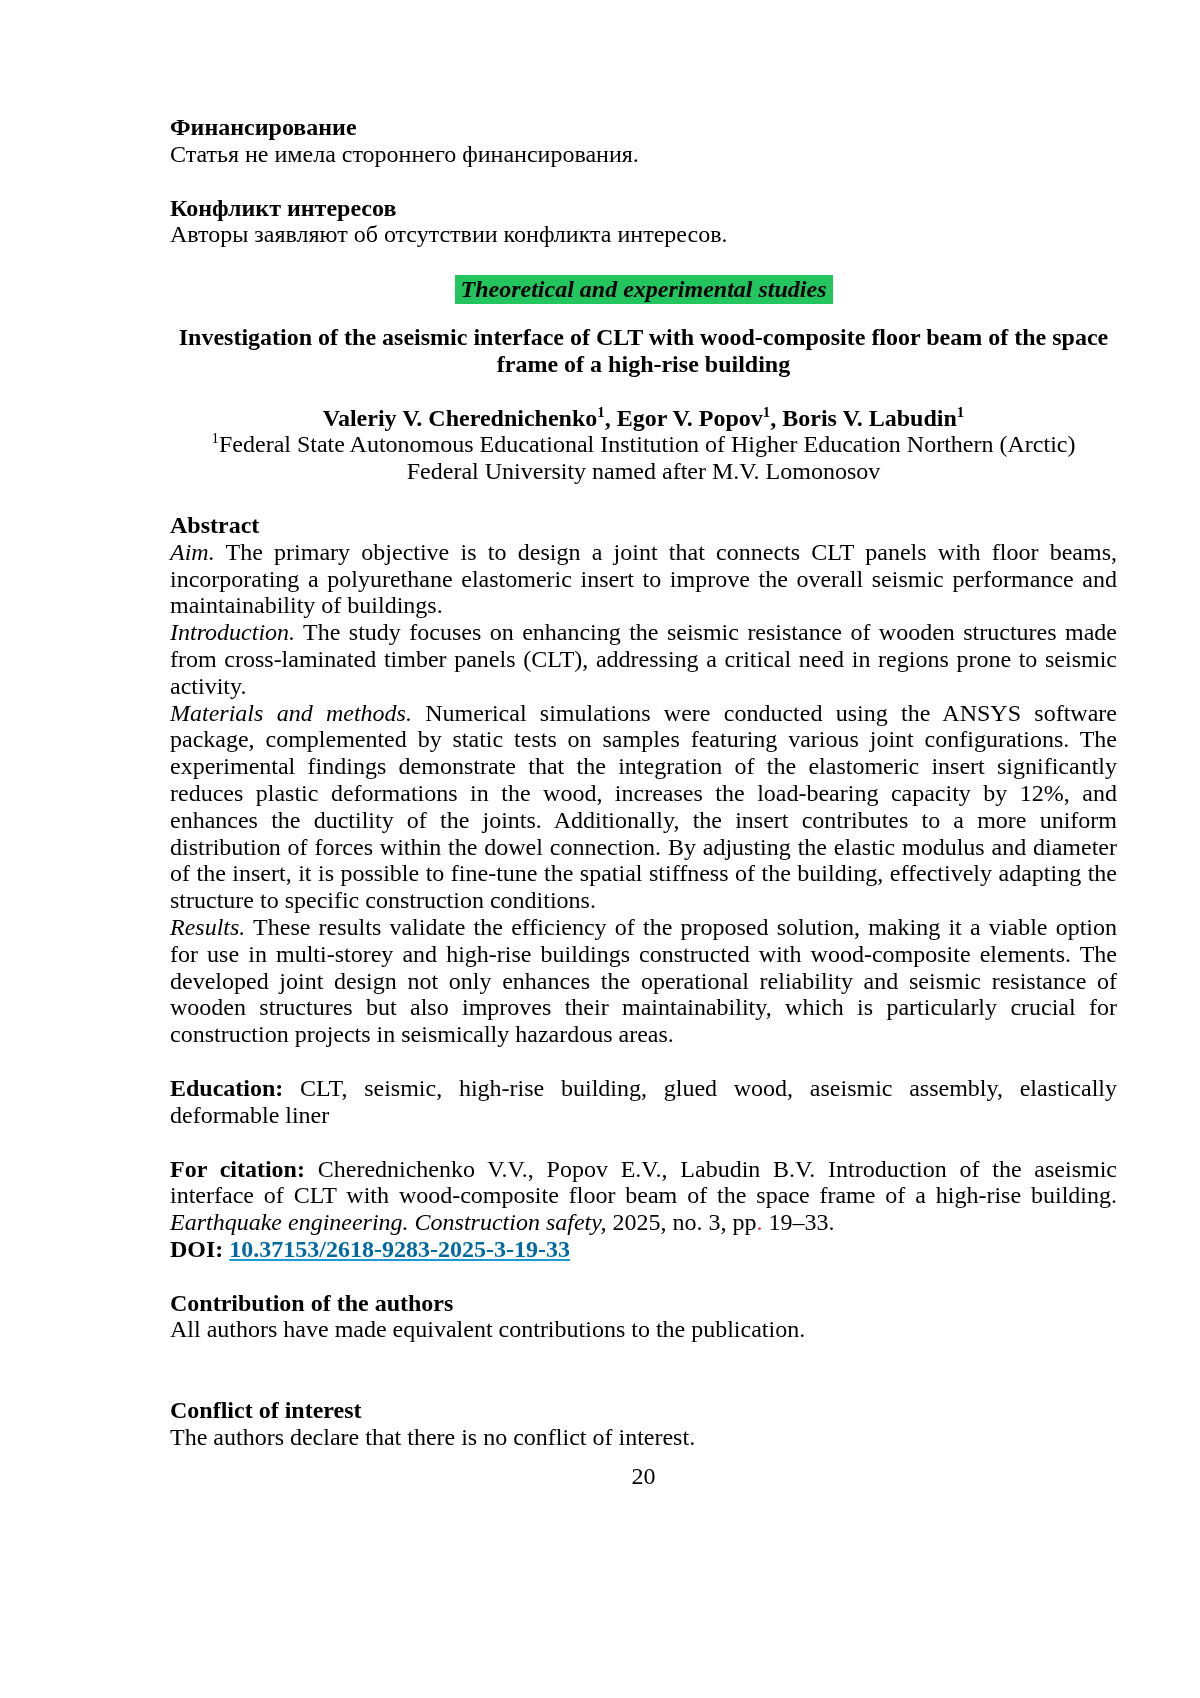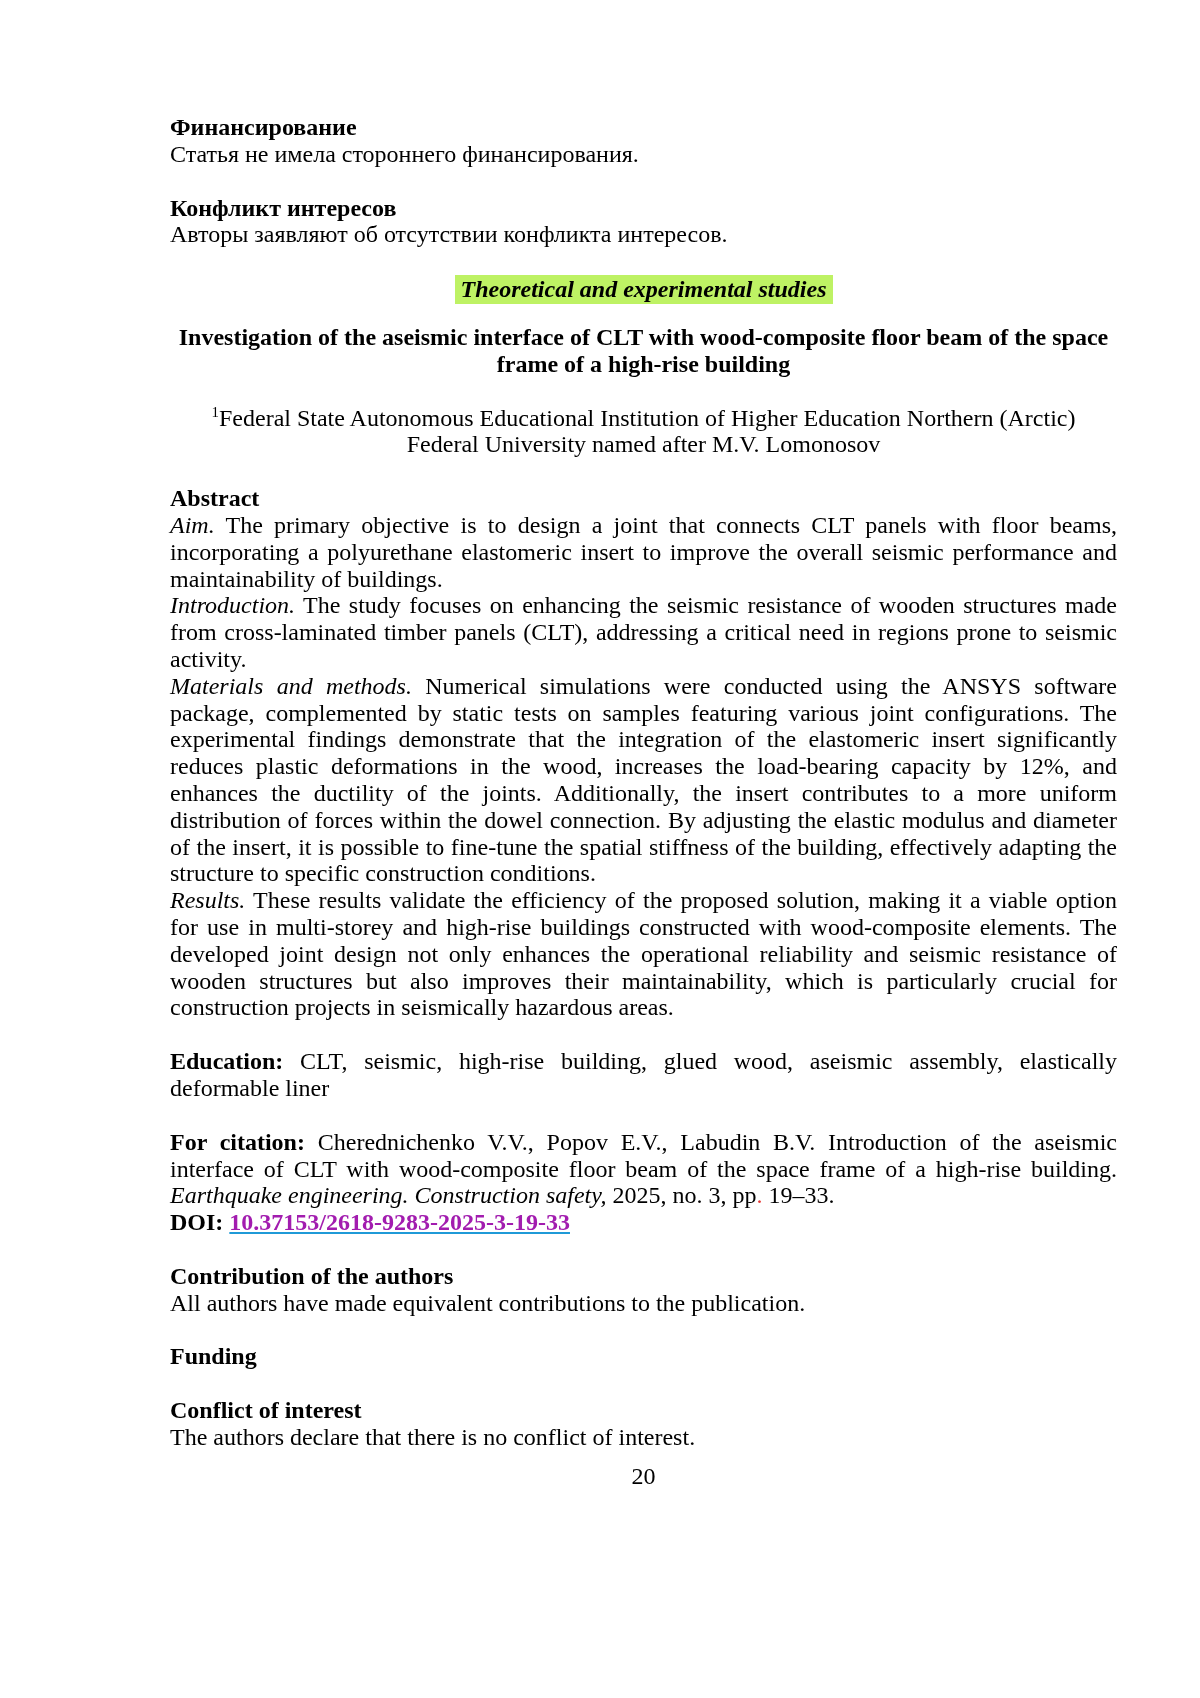--- a/index.html
+++ b/index.html
@@ -20,32 +20,32 @@
   }
   p { margin: 0; }
   .bold { font-weight: bold; }
   .italic { font-style: italic; }
   .para { text-align: justify; }
   .gap { height: 27px; }
   .gap-sm { height: 20px; }
   .banner-wrap { text-align: center; }
   .banner {
     display: inline-block;
-    background: #bef264;
+    background: #22c55e;
     font-weight: bold;
     font-style: italic;
     padding: 1px 6px;
     font-family: Liberation Serif, serif;
   }
   .title-block { text-align: center; font-weight: bold; }
   .authors-line { text-align: center; font-weight: bold; }
   .affiliation { text-align: center; max-width: 870px; margin: 0 auto; }
   sup { font-size: 62%; line-height: 0; vertical-align: super; }
   .doi-link {
-    color: #a21caf;
+    color: #0369a1;
     font-weight: bold;
     text-decoration: underline;
     text-decoration-color: #1f9ad7;
     cursor: pointer;
   }
   .red-dot { color: #e53935; }
   .page-number { text-align: center; margin-top: 12px; }
 </style>
 </head>
 <body>
@@ -65,20 +65,21 @@
   <div class="banner-wrap">
     <span class="banner">Theoretical and experimental studies</span>
   </div>
 
   <div class="gap-sm"></div>
 
   <p class="title-block">Investigation of the aseismic interface of CLT with wood-composite floor beam of the space frame of a high-rise building</p>
 
   <div class="gap"></div>
 
+  <p class="authors-line"><span>Valeriy V. Cherednichenko</span><sup>1</sup>, <span>Egor V. Popov</span><sup>1</sup>, <span>Boris V. Labudin</span><sup>1</sup></p>
   <p class="affiliation"><sup>1</sup><span>Federal State Autonomous Educational Institution of Higher Education Northern (Arctic) Federal University named after M.V. Lomonosov</span></p>
 
   <div class="gap"></div>
 
   <p class="bold">Abstract</p>
   <p class="para"><span class="italic">Aim.</span> <span>The primary objective is to design a joint that connects CLT panels with floor beams, incorporating a polyurethane elastomeric insert to improve the overall seismic performance and maintainability of buildings.</span></p>
   <p class="para"><span class="italic">Introduction.</span> <span>The study focuses on enhancing the seismic resistance of wooden structures made from cross-laminated timber panels (CLT), addressing a critical need in regions prone to seismic activity.</span></p>
   <p class="para"><span class="italic">Materials and methods.</span> <span>Numerical simulations were conducted using the ANSYS software package, complemented by static tests on samples featuring various joint configurations. The experimental findings demonstrate that the integration of the elastomeric insert significantly reduces plastic deformations in the wood, increases the load-bearing capacity by 12%, and enhances the ductility of the joints. Additionally, the insert contributes to a more uniform distribution of forces within the dowel connection. By adjusting the elastic modulus and diameter of the insert, it is possible to fine-tune the spatial stiffness of the building, effectively adapting the structure to specific construction conditions.</span></p>
   <p class="para"><span class="italic">Results.</span> <span>These results validate the efficiency of the proposed solution, making it a viable option for use in multi-storey and high-rise buildings constructed with wood-composite elements. The developed joint design not only enhances the operational reliability and seismic resistance of wooden structures but also improves their maintainability, which is particularly crucial for construction projects in seismically hazardous areas.</span></p>
 
@@ -91,21 +92,20 @@
   <p class="para"><span class="bold">For citation:</span> <span>Cherednichenko V.V., Popov E.V., Labudin B.V. Introduction of the aseismic interface of CLT with wood-composite floor beam of the space frame of a high-rise building.</span> <span class="italic">Earthquake engineering. Construction safety,</span> <span>2025, no. 3, pp</span><span class="red-dot">.</span> <span>19–33.</span></p>
   <p><span class="bold">DOI:</span> <a class="doi-link">10.37153/2618-9283-2025-3-19-33</a></p>
 
   <div class="gap"></div>
 
   <p class="bold">Contribution of the authors</p>
   <p>All authors have made equivalent contributions to the publication.</p>
 
   <div class="gap"></div>
 
-  <p class="bold">Funding</p>
 
   <div class="gap"></div>
 
   <p class="bold">Conflict of interest</p>
   <p>The authors declare that there is no conflict of interest.</p>
 
   <div class="page-number">20</div>
 
 </div>
 

